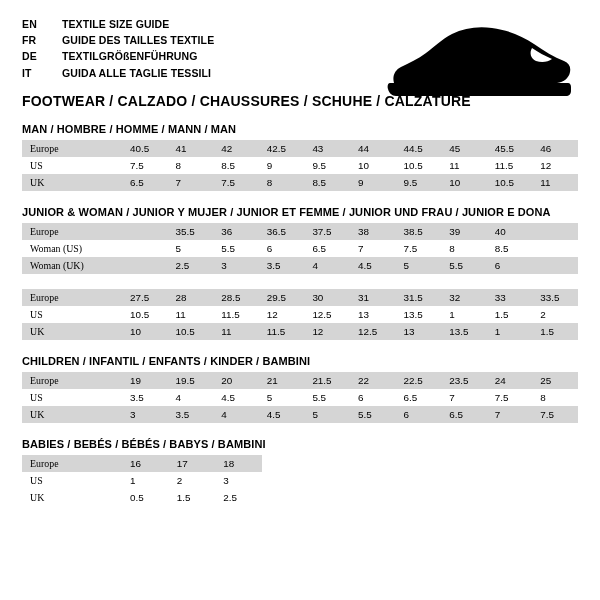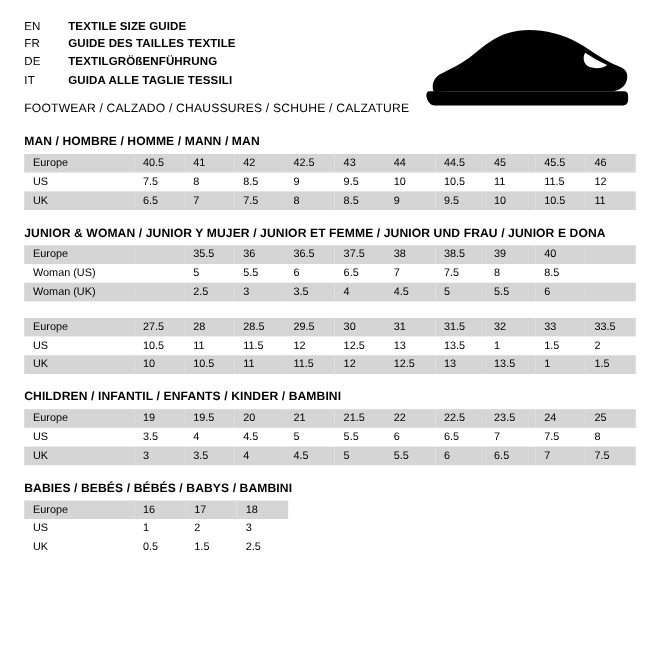--- a/index.html
+++ b/index.html
@@ -31,38 +31,38 @@
     font-size: 10.5px;
     line-height: 16.2px;
   }
   .lang-table td {
     padding: 0;
     vertical-align: top;
     white-space: nowrap;
   }
   .lang-code {
     width: 40px;
-    font-weight: normal;
+    font-weight: bold;
     letter-spacing: 0.2px;
   }
   .lang-title {
     font-weight: bold;
     letter-spacing: 0.1px;
   }
   .shoe-wrap {
     position: absolute;
     right: 6px;
     top: 10px;
     width: 190px;
     height: 74px;
   }
   .footwear-line {
     margin-top: 12px;
-    font-size: 11px;
-    font-weight: normal;
+    font-size: 14px;
+    font-weight: bold;
     letter-spacing: 0.2px;
   }
   
   .section {
     margin-top: 15px;
   }
   .section-title {
     font-size: 11px;
     font-weight: bold;
     letter-spacing: 0.1px;
@@ -81,20 +81,21 @@
     white-space: nowrap;
   }
   table.size tr.shaded td {
     background: #d5d5d5;
   }
   table.size tr.plain td {
     background: #ffffff;
   }
   td.rowlabel {
     width: 92px;
+    font-family: Liberation Serif, serif;
   }
   
   table.size.babies {
     width: 240px;
   }
 </style>
 </head>
 <body>
 
 <div class="page">

